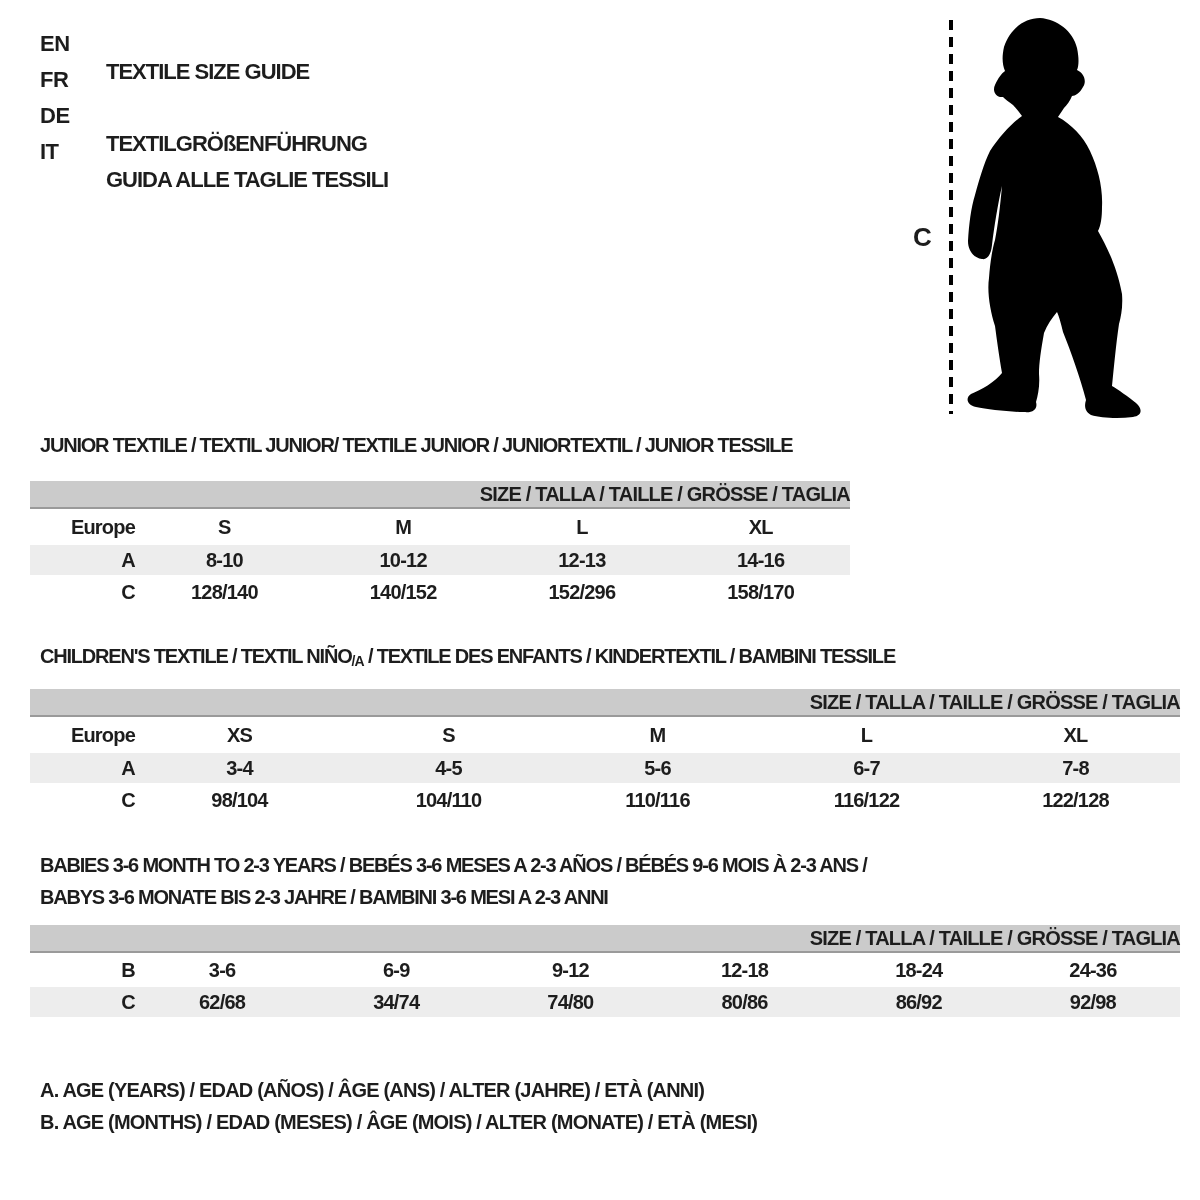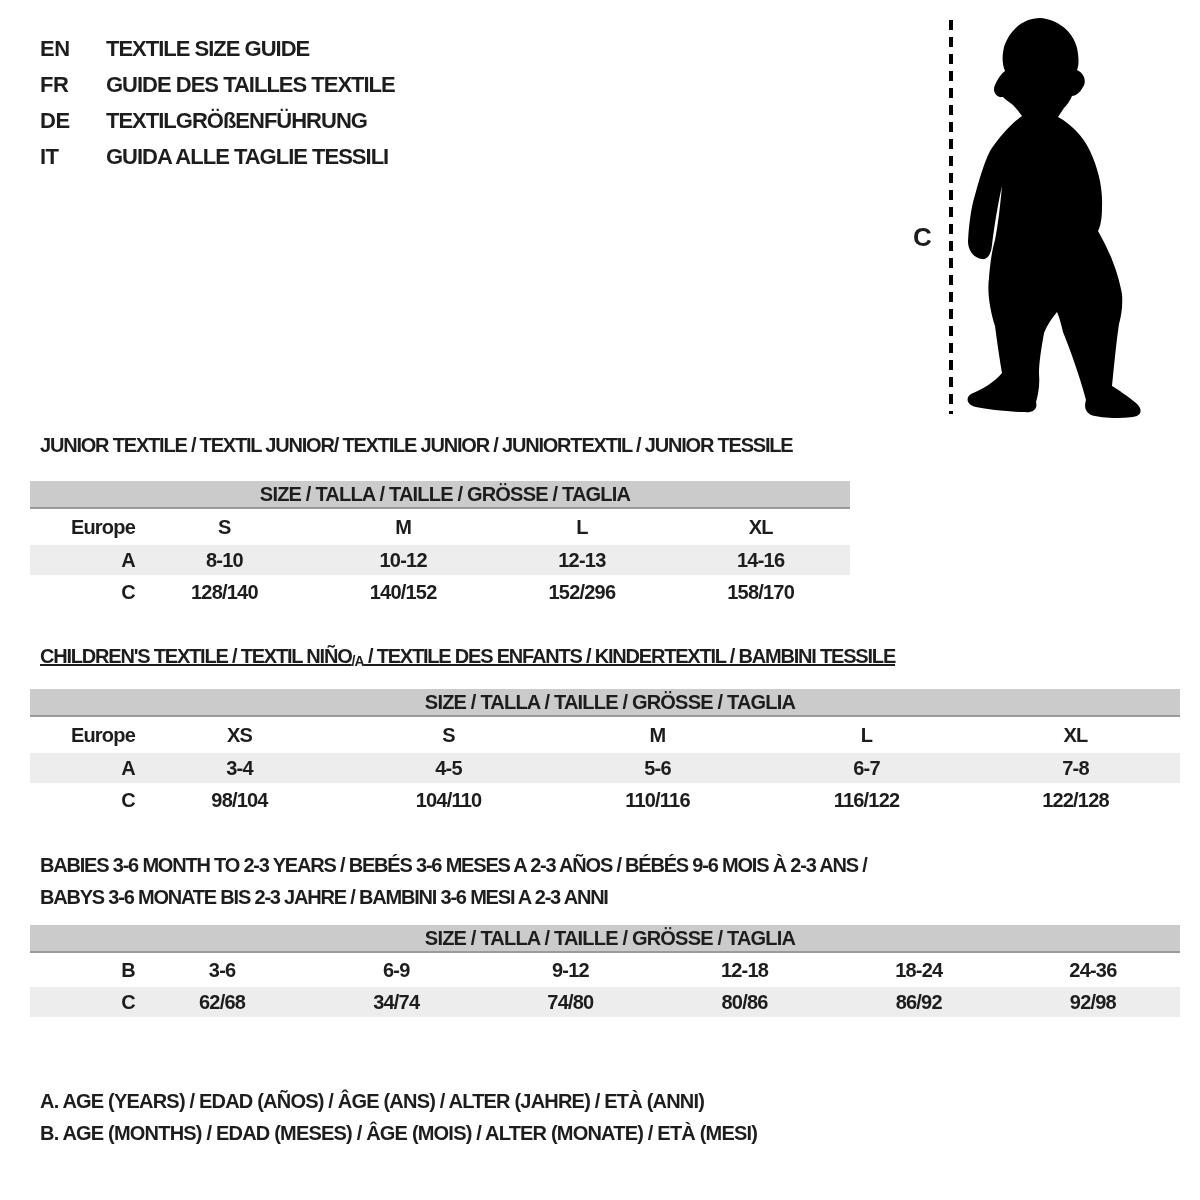--- a/index.html
+++ b/index.html
@@ -9,31 +9,31 @@
     background: #ffffff;
     color: #1d1d1d;
     font-family: "Liberation Sans", sans-serif;
     font-weight: 700;
     overflow: hidden;
   }
   .abs { position: absolute; }
 
   
   .lang-list { left: 40px; top: 31px; }
-  .lang-row { display: flex; height: 36px; align-items: center; }
+  .lang-row { display: flex; height: 36px; align-items: flex-start; }
   .lang-code { width: 66px; font-size: 22px; letter-spacing: -0.5px; }
-  .lang-label { font-size: 22px; letter-spacing: -1px; }
+  .lang-label { font-size: 22px; letter-spacing: -1px; margin-top: 28px; }
 
   
   .figure-wrap { left: 905px; top: 12px; width: 240px; height: 408px; }
 
   
   .section-title { font-size: 20px; letter-spacing: -1.2px; white-space: nowrap; }
   .title-junior   { left: 40px; top: 434px; }
-  .title-children { left: 40px; top: 645px; text-decoration: underline; }
+  .title-children { left: 40px; top: 645px; }
   .title-babies   { left: 40px; top: 849px; line-height: 32px; }
   .sub { font-size: 14px; vertical-align: -3px; letter-spacing: -1px; }
 
   
   table.size-table {
     table-layout: fixed;
     border-collapse: separate;
     border-spacing: 0 2px;
     font-weight: 700;
   }
@@ -45,43 +45,42 @@
     letter-spacing: -0.8px;
     text-align: center;
     height: 30px;
     white-space: nowrap;
     overflow: visible;
   }
   table.size-table td.rowlabel { text-align: right; padding-left: 10px; }
   tr.hdr td {
     background: #cbcbcb;
     border-bottom: 2px solid #9a9a9a;
-    text-align: center;
+    text-align: right;
     padding-left: 10px;
     height: 28px;
   }
   tr.region td { height: 32px; background: #ffffff; }
   tr.plain td { background: #ffffff; }
   tr.alt td { background: #ededed; }
 
   
-  .legend { left: 40px; top: 1074px; line-height: 32px; margin-top: 11px; }
+  .legend { left: 40px; top: 1074px; line-height: 32px; }
   .legend-line { font-size: 20px; letter-spacing: -0.8px; white-space: nowrap; }
 </style>
 </head>
 <body>
 
 <div class="abs lang-list">
   <div class="lang-row">
     <span class="lang-code">EN</span>
     <span class="lang-label">TEXTILE SIZE GUIDE</span>
   </div>
   <div class="lang-row">
     <span class="lang-code">FR</span>
-    <span class="lang-label">GUIDE DES TAILLES TEXTILE</span>
   </div>
   <div class="lang-row">
     <span class="lang-code">DE</span>
     <span class="lang-label">TEXTILGRÖßENFÜHRUNG</span>
   </div>
   <div class="lang-row">
     <span class="lang-code">IT</span>
     <span class="lang-label">GUIDA ALLE TAGLIE TESSILI</span>
   </div>
 </div>

